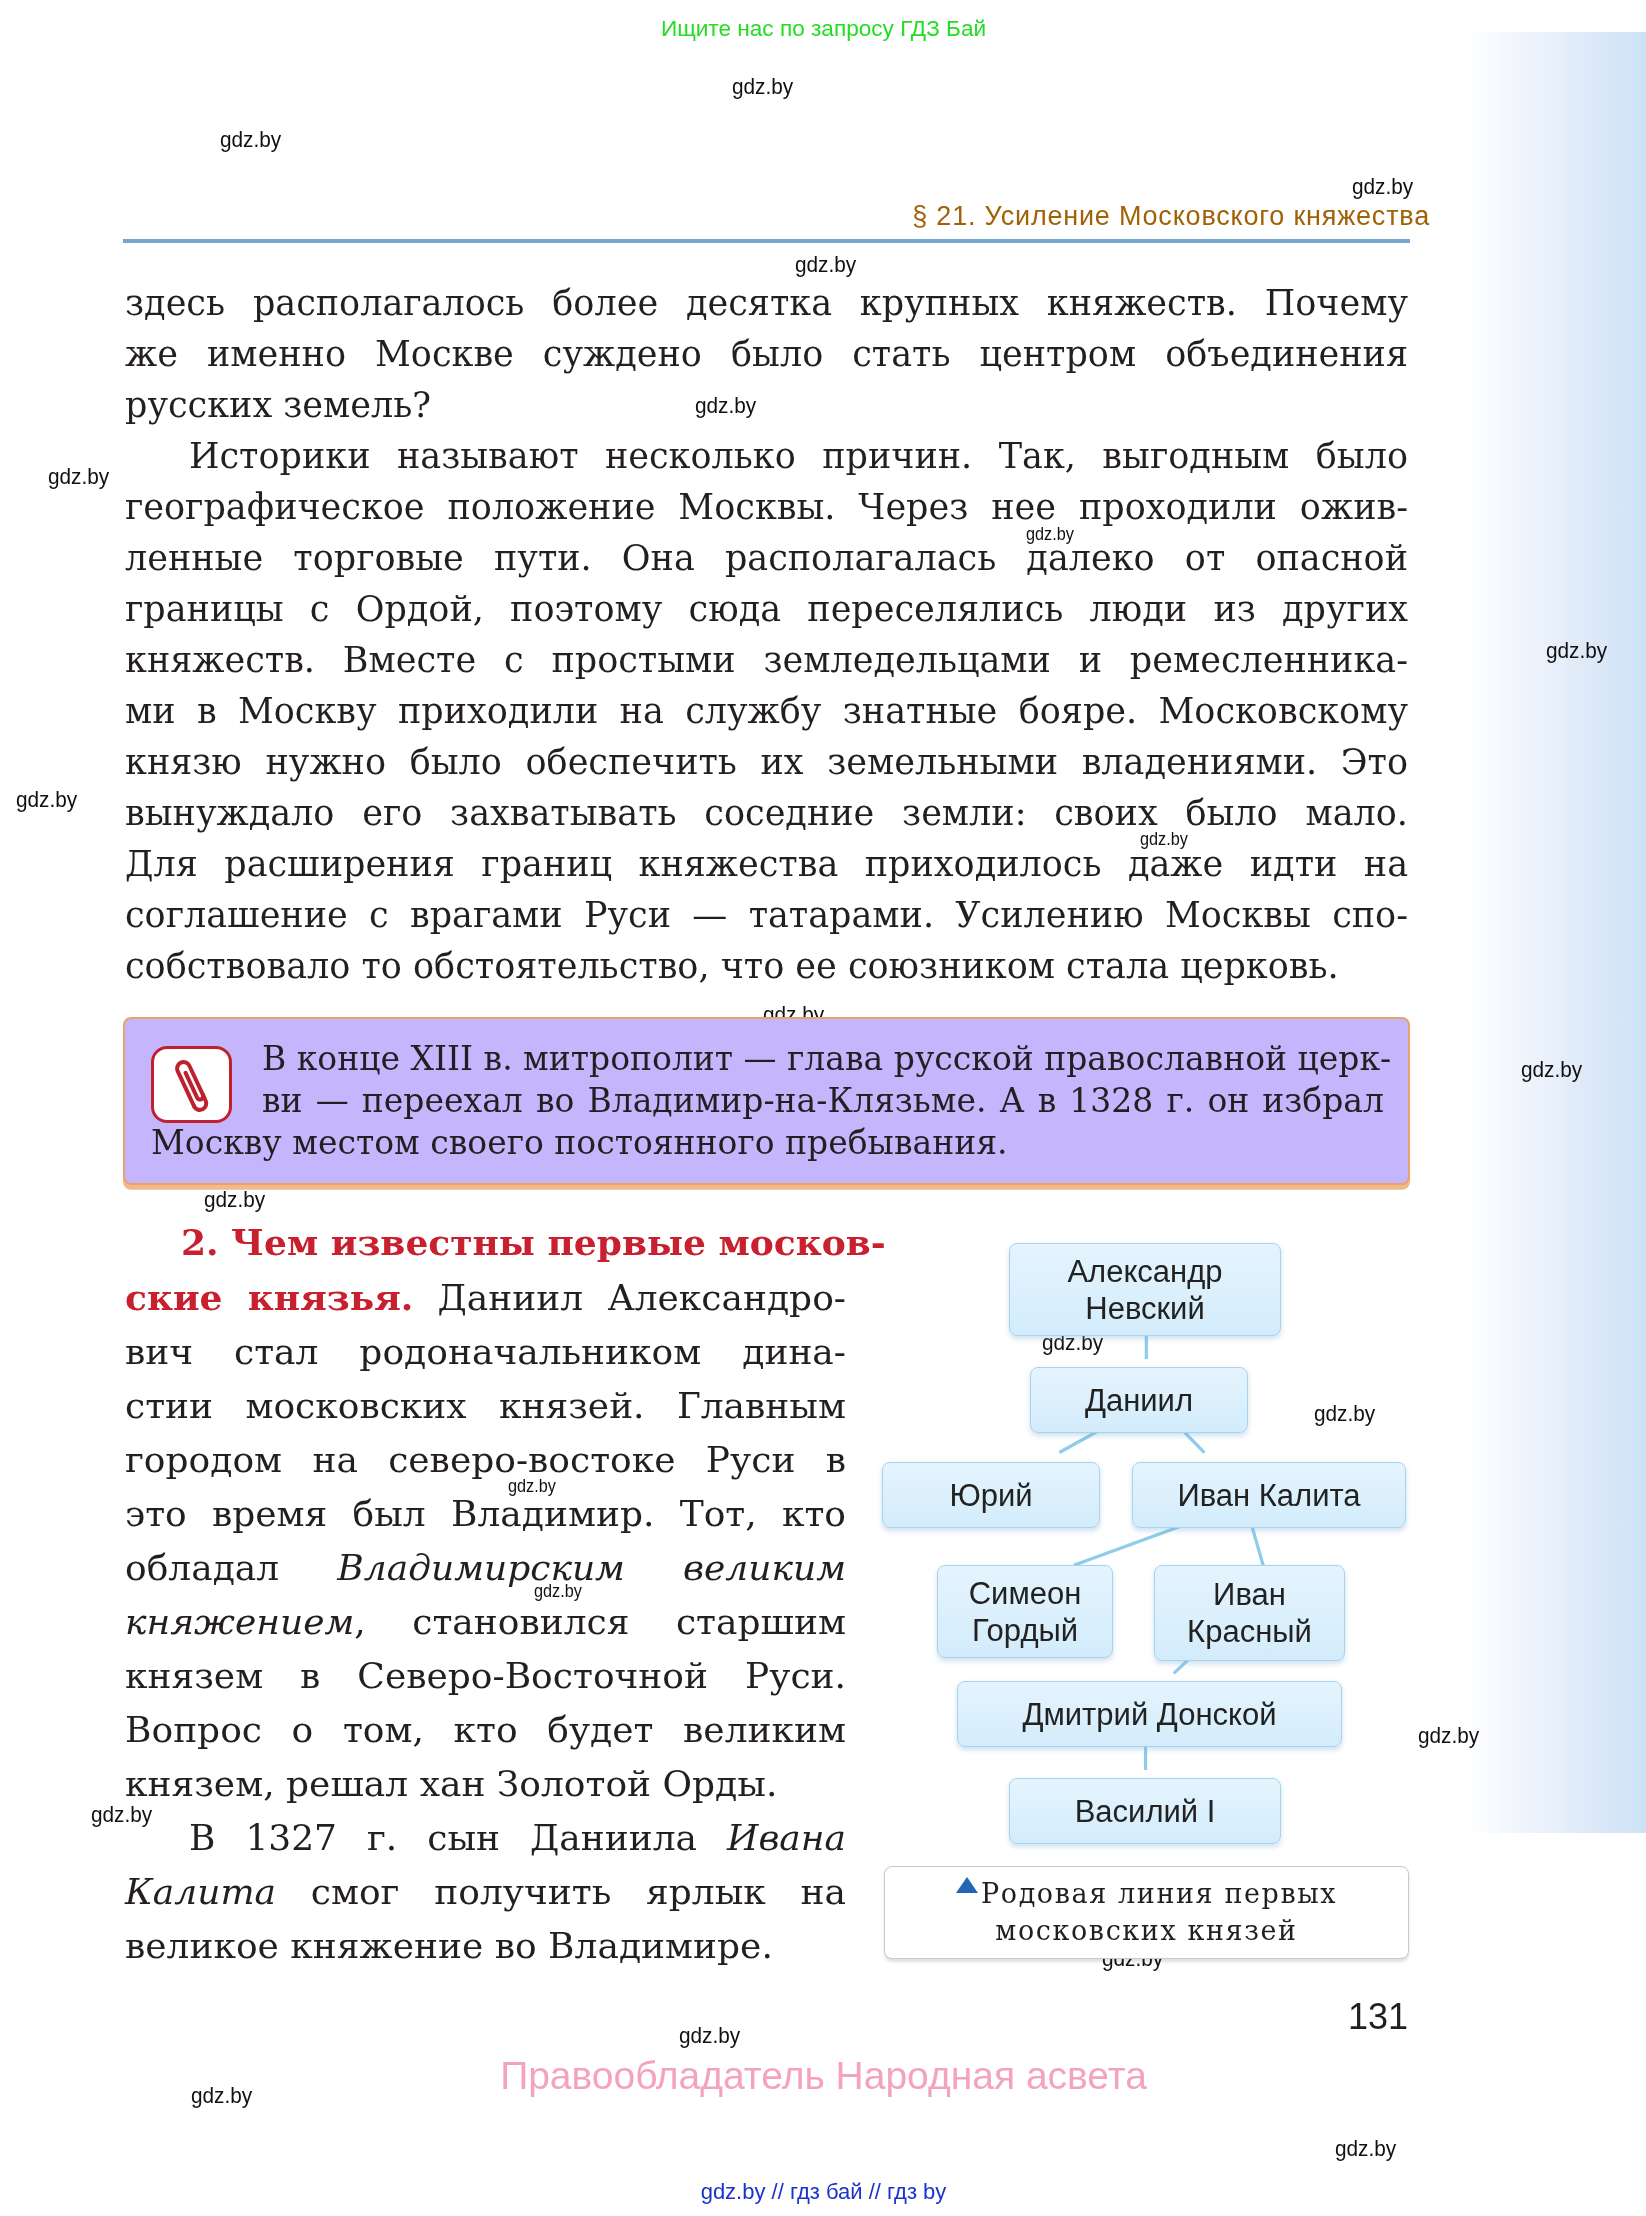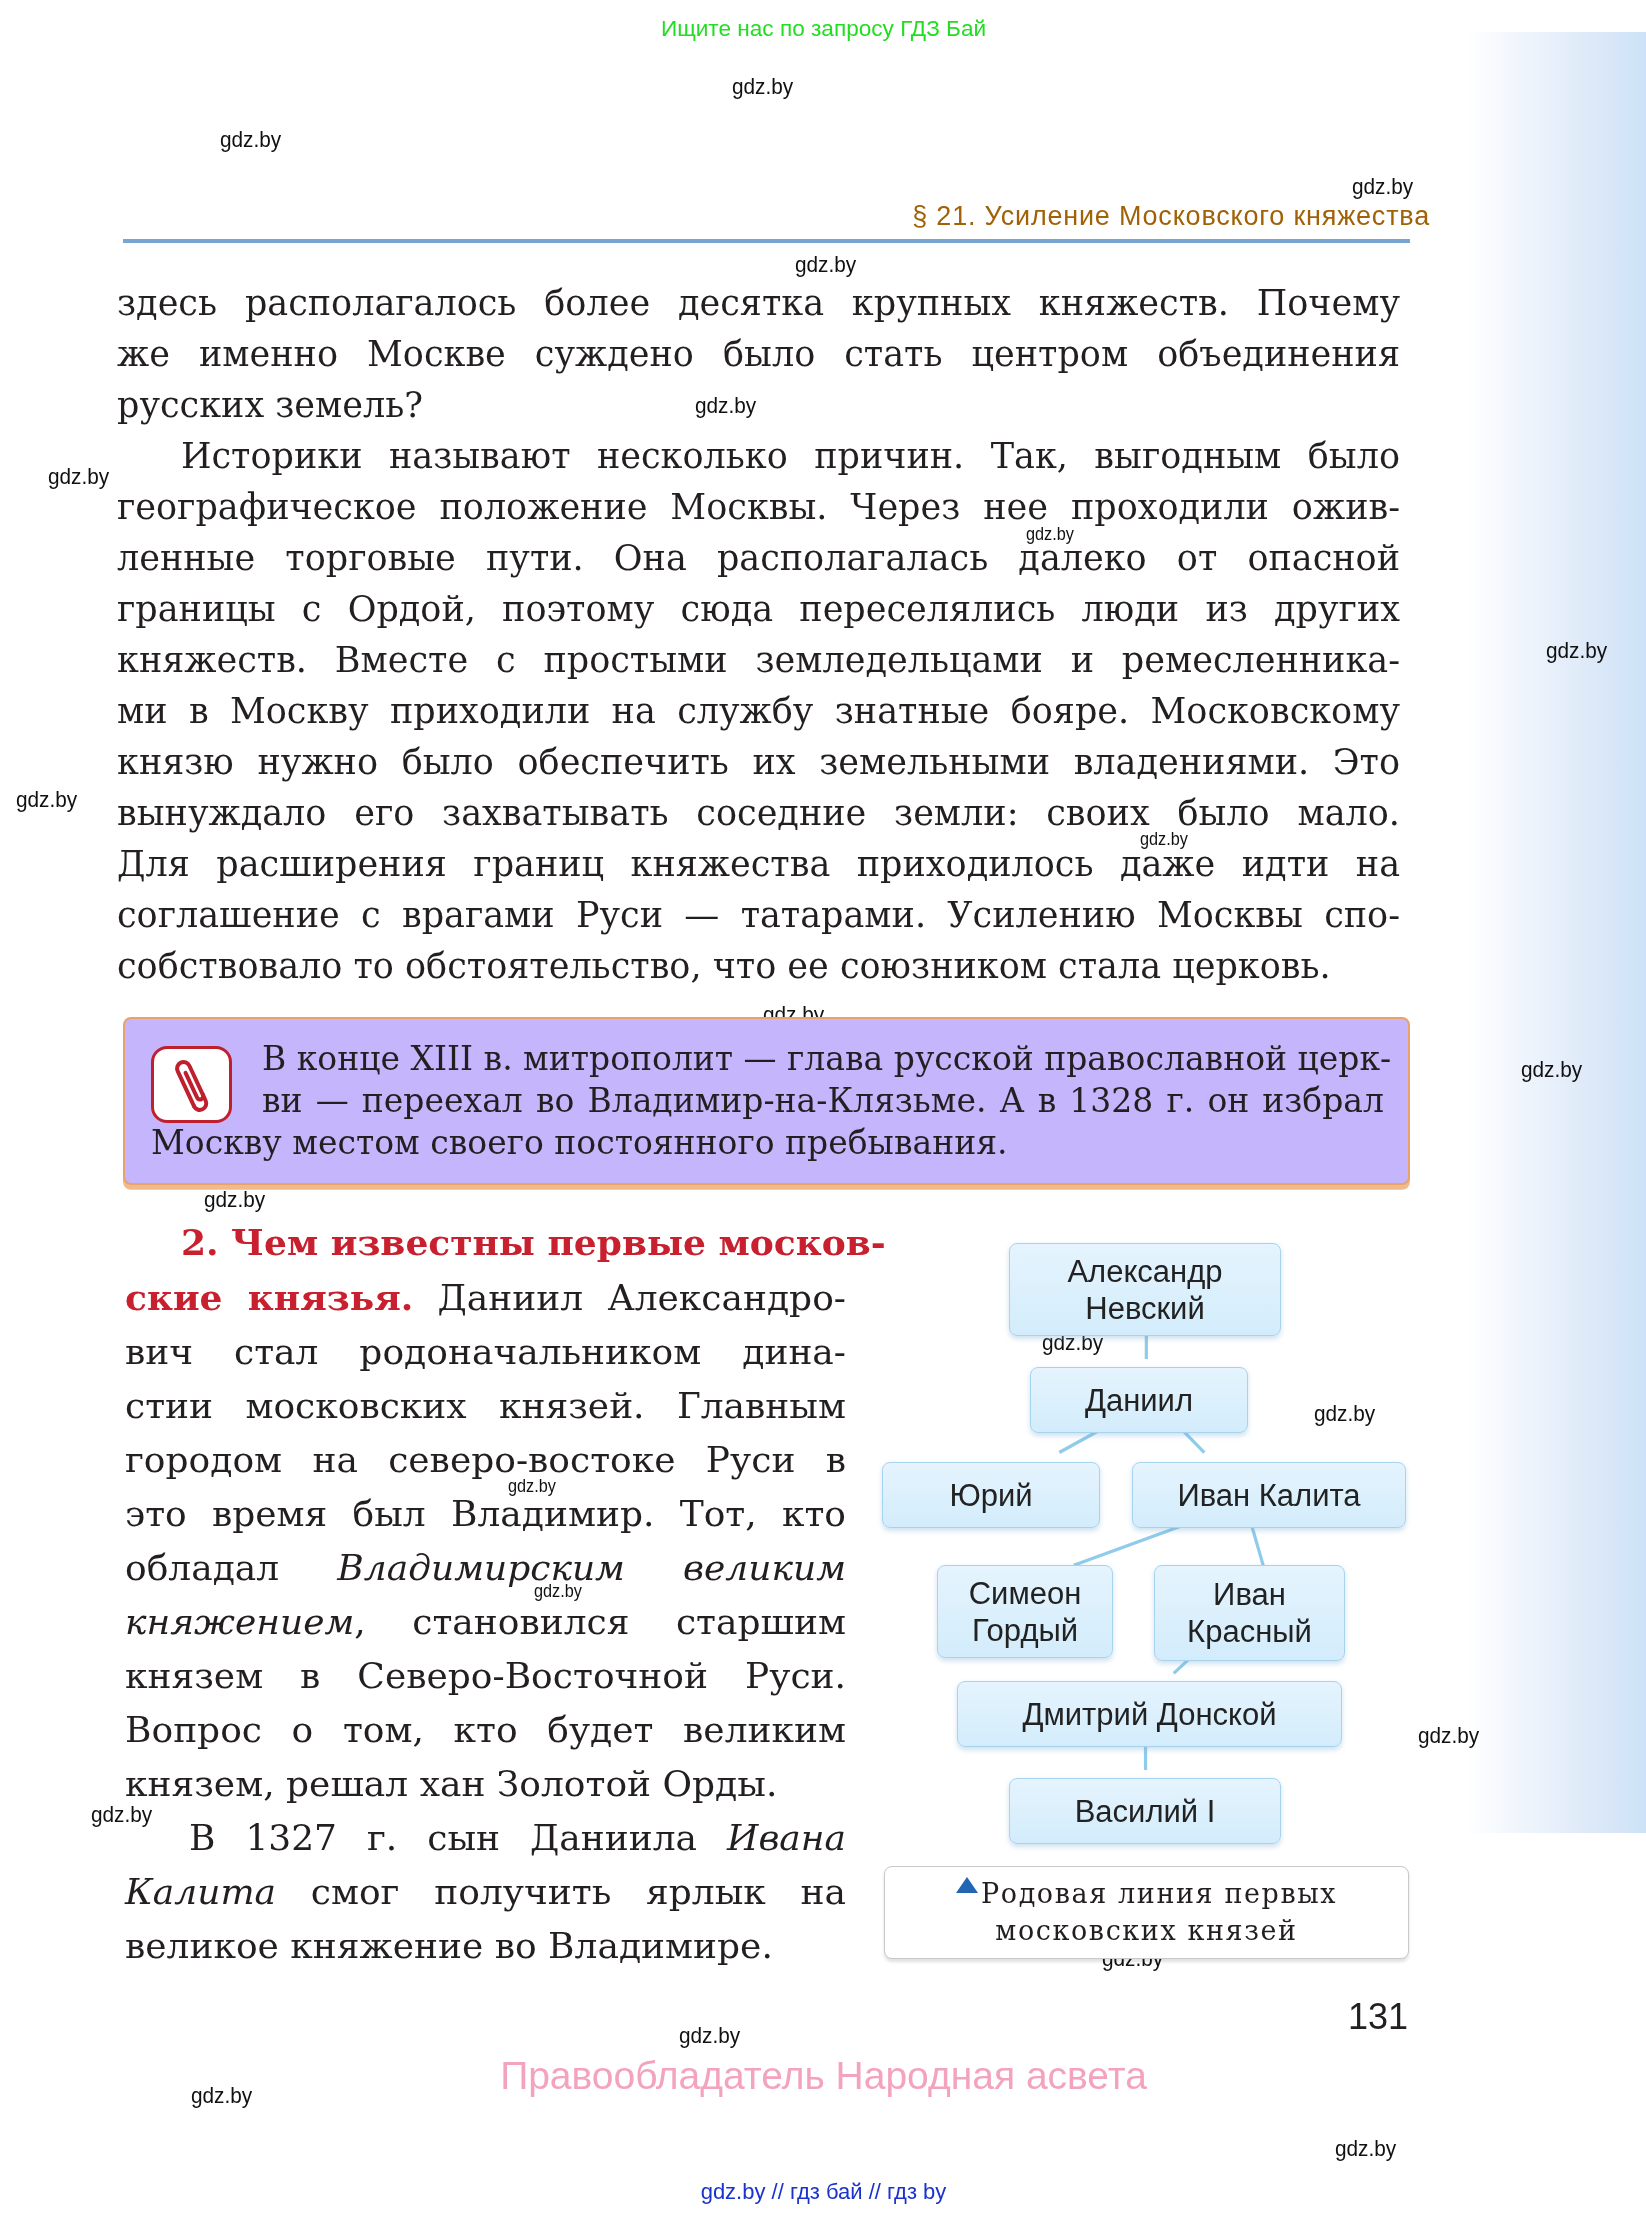--- a/index.html
+++ b/index.html
@@ -17,21 +17,21 @@
   .bottom-links { position: absolute; top: 2179px; left: 0; width: 1647px; text-align: center; font-family: "Liberation Sans", sans-serif; font-size: 22px; color: #1a33cc; }
   .copyright { position: absolute; top: 2054px; left: 0; width: 1647px; text-align: center; font-family: "Liberation Sans", sans-serif; font-size: 39px; color: #f4a3bf; }
 
   .running-head {
     position: absolute; left: 858px; top: 201px; width: 572px; text-align: right;
     font-family: "Liberation Sans", sans-serif; font-size: 27px; color: #a16207; letter-spacing: 0.8px;
   }
   .head-rule { position: absolute; left: 123px; top: 239px; width: 1287px; height: 4px; background: #79a5d1; }
 
   .body-text {
-    position: absolute; left: 117px; width: 1283px;
+    position: absolute; left: 125px; width: 1283px;
     font-size: 35px; line-height: 51px; text-align: justify; text-align-last: justify;
   }
   .body-text .line { display: block; white-space: nowrap; text-align: justify; text-align-last: justify; }
   .body-text .line.last { text-align-last: left; }
   .indent { padding-left: 64px; }
 
   .note-box {
     position: absolute; left: 123px; top: 1017px; width: 1287px; height: 168px;
     background: #c4b5fd; border: 2.4px solid #e8a36a; border-radius: 8px;
     box-shadow: 0 4.8px 0 #f2b98a;

